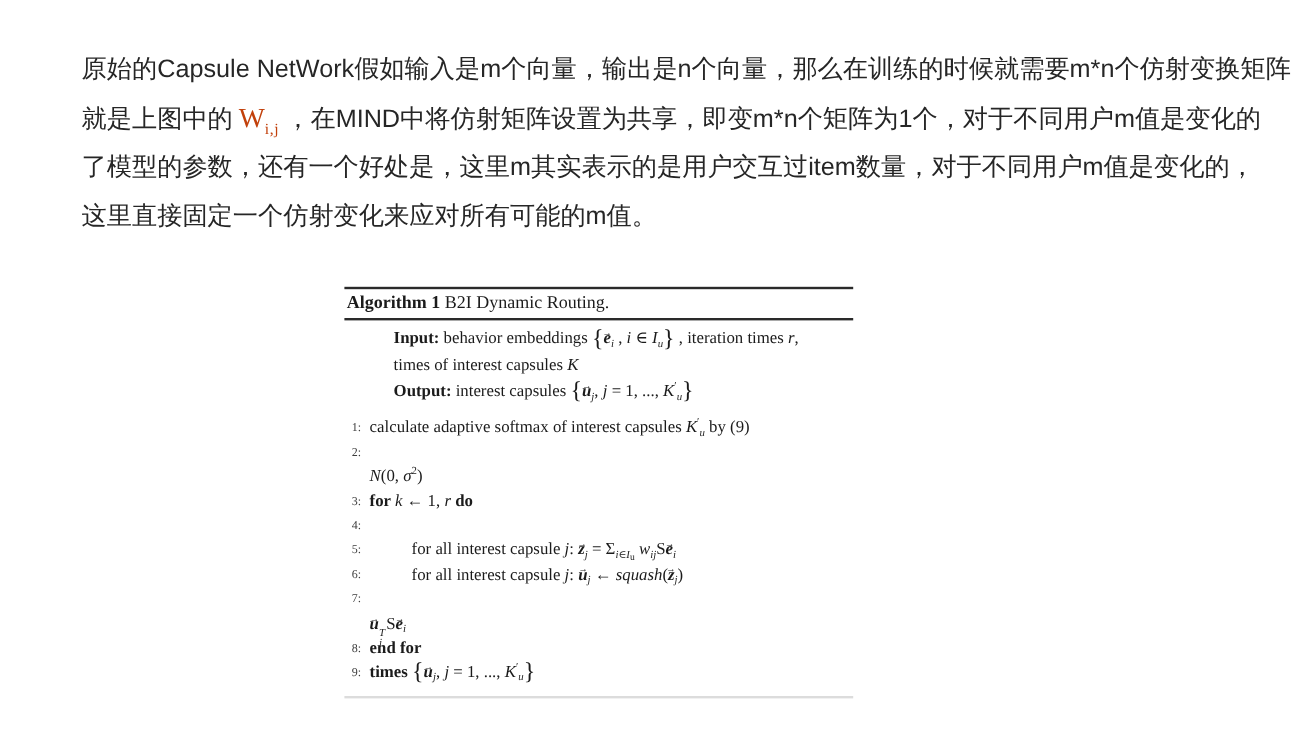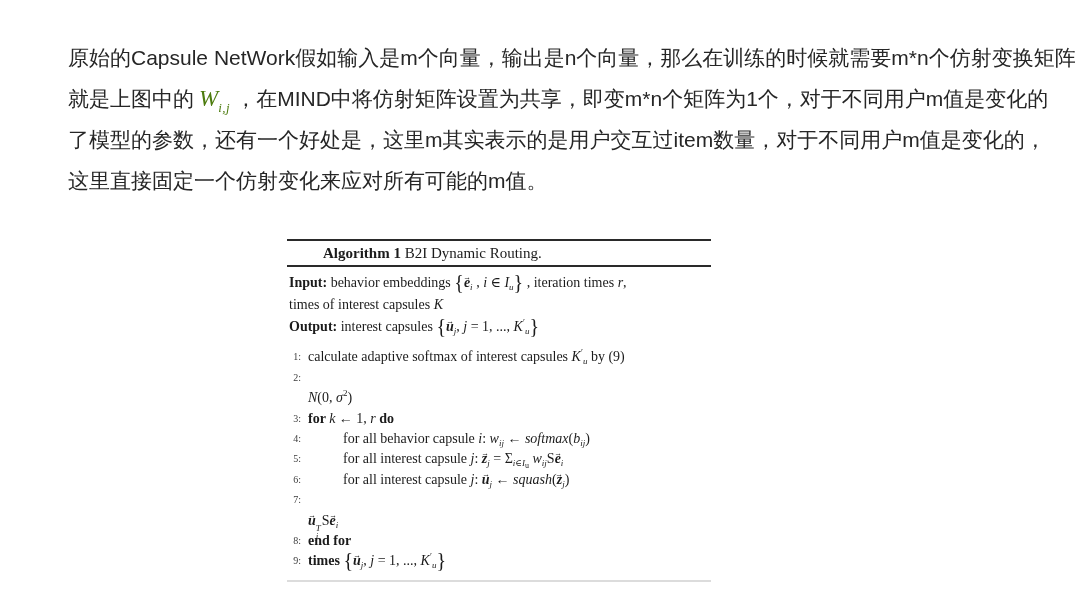--- a/index.html
+++ b/index.html
@@ -8,35 +8,35 @@
     overflow:hidden;font-family:"Liberation Sans","DejaVu Sans",sans-serif;
   }
   
   .paragraph{
     position:absolute;left:68px;top:37px;color:#262626;
     font-size:21px;line-height:41px;white-space:nowrap;
   }
   .para-line{height:41px;}
   .f-wrap{
     font-family:"Liberation Serif","DejaVu Serif",serif;
-    font-style:italic;font-size:23px;margin:0 5px;color:#4d7c0f;
+    font-size:23px;margin:0 5px;color:#c2410c;
   }
   .f-sub{font-size:13px;vertical-align:-6px;letter-spacing:0.5px;}
   
   .alg-box{
     position:absolute;left:287px;top:239px;width:424px;
     font-family:"Liberation Serif","DejaVu Serif",serif;
     font-size:14px;color:#1b1b1b;
   }
   .rule-top{height:2px;background:#2a2a2a;}
   .rule-mid{height:2px;background:#2a2a2a;}
   .rule-bottom{height:2px;background:#dcdcdc;margin-top:8px;}
-  .alg-title{padding:4px 2px 3px 2px;font-size:15px;white-space:nowrap;margin-left:34px;}
+  .alg-title{padding:4px 2px 3px 2px;font-size:15px;white-space:nowrap;}
   .alg-title .bold{font-weight:bold;}
-  .alg-head{margin-top:5px;padding-left:2px;}
+  .alg-head{margin-top:5px;padding-left:2px;margin-left:39px;}
   .alg-head .alg-line{line-height:21.8px;height:21.8px;white-space:nowrap;}
   .alg-body{margin-top:10px;}
   .alg-body .alg-line{display:flex;line-height:20.4px;height:20.4px;white-space:nowrap;}
   .lnum{flex:none;width:14px;text-align:right;margin-right:7px;
         font-size:10px;color:#3d3d3d;line-height:20.4px;}
   .ind .lcontent{padding-left:35px;}
   
   .seg{display:inline;}
   .bf{font-weight:bold;}
   .it{font-style:italic;}
@@ -89,21 +89,20 @@
       <div class="alg-line cont">
         <span class="lnum"></span>
         <span class="lcontent"><span class="seg cal">N</span><span class="seg rm">(0, </span><span class="seg it">σ</span><span class="seg sup">2</span><span class="seg rm">)</span></span>
       </div>
       <div class="alg-line">
         <span class="lnum">3:</span>
         <span class="lcontent"><span class="seg bf">for </span><span class="seg it">k</span><span class="seg rm"> ← 1, </span><span class="seg it">r</span><span class="seg rm"> </span><span class="seg bf">do</span></span>
       </div>
       <div class="alg-line ind">
         <span class="lnum">4:</span>
-        <span class="lcontent"><span class="seg rm">for all behavior capsule </span><span class="seg it">i</span><span class="seg rm">: </span><span class="seg it">w</span><span class="seg sub it">ij</span><span class="seg rm"> ← </span><span class="seg it">softmax</span><span class="seg rm">(</span><span class="seg it">b</span><span class="seg sub it">ij</span><span class="seg rm">)</span></span>
       </div>
       <div class="alg-line ind">
         <span class="lnum">5:</span>
         <span class="lcontent"><span class="seg rm">for all interest capsule </span><span class="seg it">j</span><span class="seg rm">: </span><span class="seg vec bf it">z</span><span class="seg sub it">j</span><span class="seg rm"> = Σ</span><span class="seg sub it">i∈I</span><span class="seg subsub">u</span><span class="seg rm"> </span><span class="seg it">w</span><span class="seg sub it">ij</span><span class="seg rm">S</span><span class="seg vec bf it">e</span><span class="seg sub it">i</span></span>
       </div>
       <div class="alg-line ind">
         <span class="lnum">6:</span>
         <span class="lcontent"><span class="seg rm">for all interest capsule </span><span class="seg it">j</span><span class="seg rm">: </span><span class="seg vec bf it">u</span><span class="seg sub it">j</span><span class="seg rm"> ← </span><span class="seg it">squash</span><span class="seg rm">(</span><span class="seg vec bf it">z</span><span class="seg sub it">j</span><span class="seg rm">)</span></span>
       </div>
       <div class="alg-line ind">

